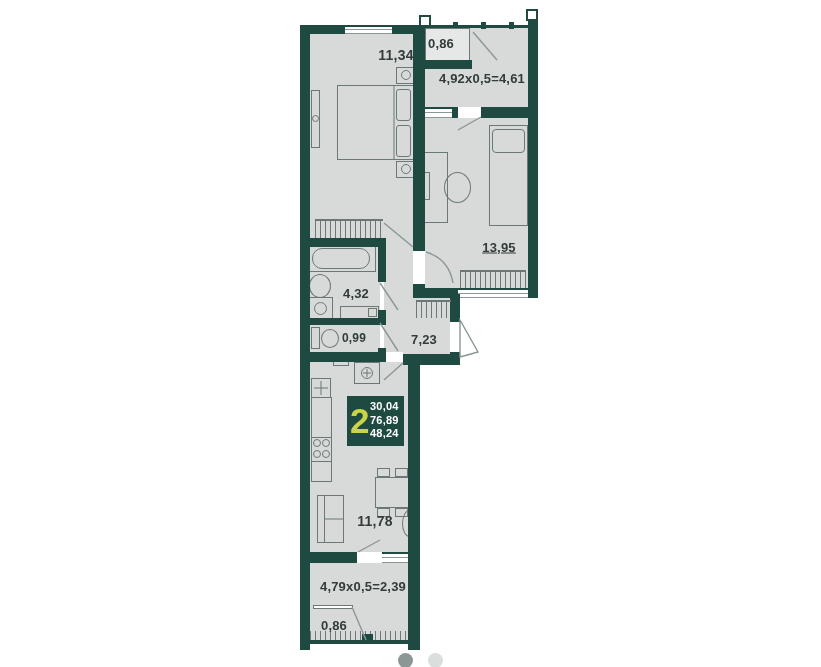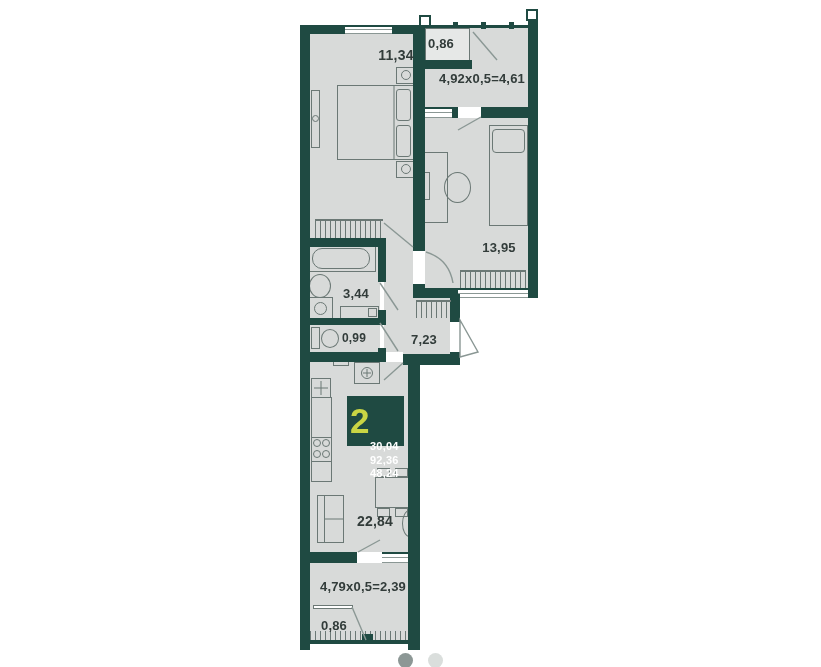--- a/index.html
+++ b/index.html
@@ -24,21 +24,21 @@
   .circ{position:absolute;border:1px solid var(--furn);border-radius:50%;box-sizing:border-box;}
   .hatch{position:absolute;background:repeating-linear-gradient(90deg,var(--furn) 0 1px,transparent 1px 5px);
          border-top:2px solid var(--furn);box-sizing:border-box;}
   .hatch.rad{border-bottom:1px solid var(--furn);}
   .lbl{position:absolute;transform:translate(-50%,-50%);font-size:13px;font-weight:600;
        color:var(--label);white-space:nowrap;letter-spacing:.2px;}
   .post{position:absolute;background:#fff;border:2px solid var(--wall);box-sizing:border-box;}
   .tick{position:absolute;background:var(--wall);}
   #badge{position:absolute;left:347px;top:396px;width:57px;height:50px;background:var(--wall);}
   #badge .num{position:absolute;left:3px;top:2px;font-size:35px;line-height:46px;font-weight:700;color:var(--accent);}
-  #badge .areas{position:absolute;left:23px;top:4px;font-size:11px;line-height:13.5px;font-weight:600;color:#ffffff;letter-spacing:.2px;margin-top:40px;}
+  #badge .areas{position:absolute;left:23px;top:4px;font-size:11px;line-height:13.5px;font-weight:600;color:#ffffff;letter-spacing:.2px;}
   .dot{position:absolute;width:15px;height:15px;border-radius:50%;}
   svg.doors{position:absolute;left:0;top:0;pointer-events:none;}
 </style>
 </head>
 <body>
 
 <div id="stage">
 
   <div class="f" style="left:308px;top:30px;width:108px;height:214px;"></div>
   <div class="f" style="left:423px;top:27px;width:106px;height:82px;"></div>
@@ -157,33 +157,33 @@
     <line x1="314" y1="388" x2="328" y2="388" stroke="#6b7875" stroke-width="1"></line>
     <line x1="367" y1="369" x2="367" y2="377" stroke="#6b7875" stroke-width="1"></line>
     <line x1="363" y1="373" x2="371" y2="373" stroke="#6b7875" stroke-width="1"></line>
     <line x1="325" y1="519" x2="343" y2="519" stroke="#6b7875" stroke-width="1"></line>
     <line x1="394" y1="86" x2="394" y2="159" stroke="#6b7875" stroke-width="1"></line>
   </svg>
 
   <div class="lbl" style="left:396px;top:55px;font-size:14px;">11,34</div>
   <div class="lbl" style="left:441px;top:43px;">0,86</div>
   <div class="lbl" style="left:482px;top:78px;">4,92x0,5=4,61</div>
-  <div class="lbl" style="left:499px;top:247px;">13,95</div>
-  <div class="lbl" style="left:356px;top:293px;">3,44</div>
+  <div class="lbl" style="left:499px;top:247px;text-decoration:underline;">13,95</div>
+  <div class="lbl" style="left:356px;top:293px;">4,32</div>
   <div class="lbl" style="left:354px;top:338px;font-size:12px;">0,99</div>
   <div class="lbl" style="left:424px;top:339px;">7,23</div>
-  <div class="lbl" style="left:375px;top:521px;font-size:14px;">22,84</div>
+  <div class="lbl" style="left:375px;top:521px;font-size:14px;">11,78</div>
   <div class="lbl" style="left:363px;top:586px;">4,79x0,5=2,39</div>
   <div class="lbl" style="left:334px;top:625px;">0,86</div>
 
   <div id="badge">
     <div class="num">2</div>
     <div class="areas">
       <div>30,04</div>
-      <div>92,36</div>
+      <div>76,89</div>
       <div>48,24</div>
     </div>
   </div>
 
   <div class="dot" style="left:398px;top:653px;background:#8c9795;"></div>
   <div class="dot" style="left:428px;top:653px;background:#dadedc;"></div>
 
 </div>
 
 </body></html>

